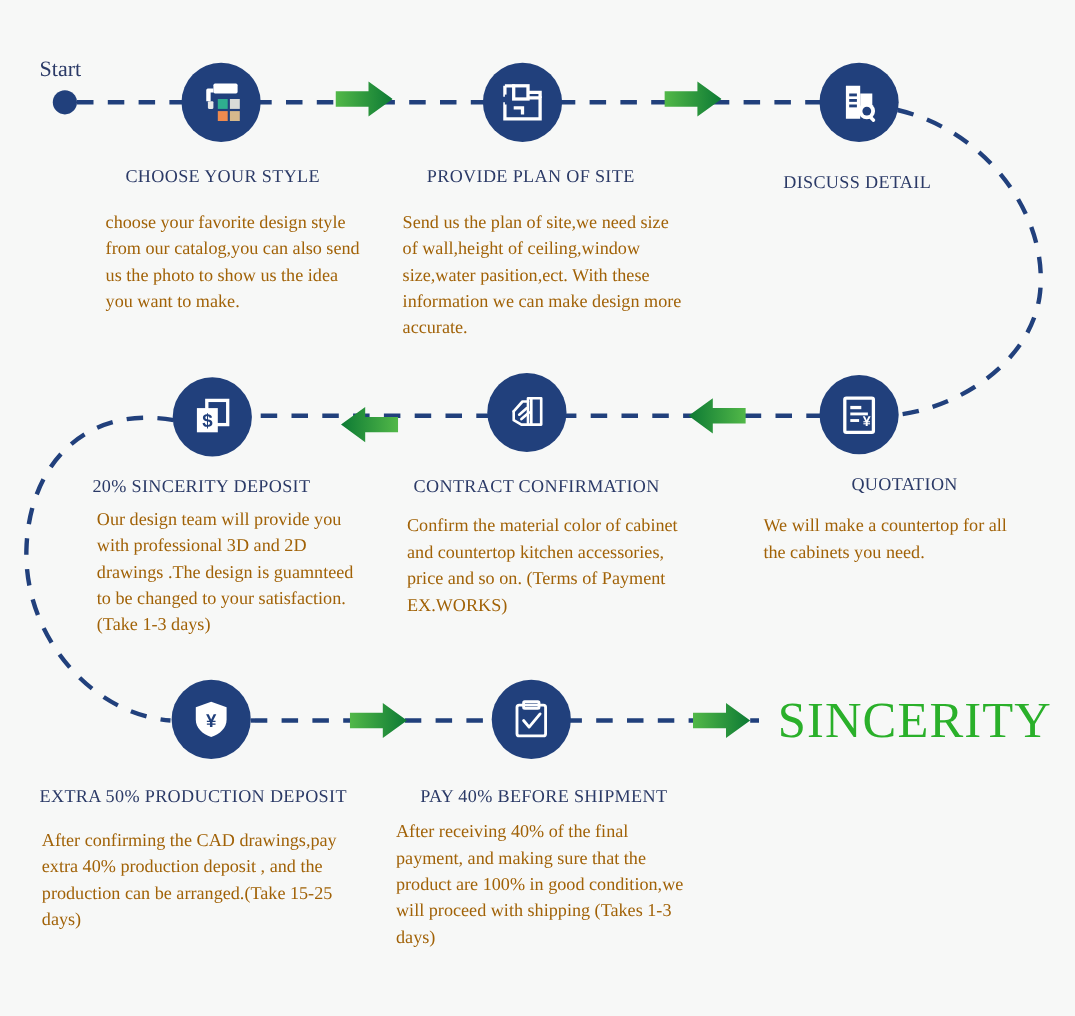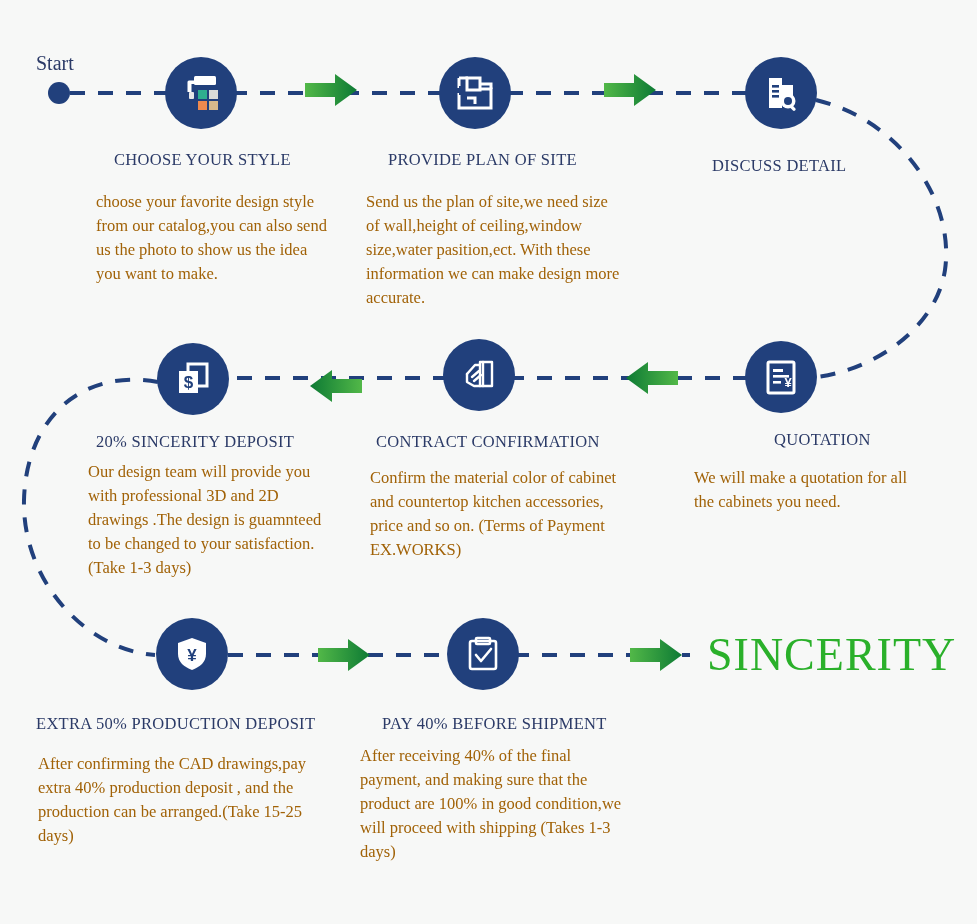--- a/index.html
+++ b/index.html
@@ -212,21 +212,21 @@
       <svg width="38" height="38" viewBox="0 0 38 38" xmlns="http://www.w3.org/2000/svg">
         <rect x="6" y="4" width="26" height="31" rx="1.5" fill="none" stroke="#ffffff" stroke-width="3"></rect>
         <rect x="11" y="11" width="10" height="3" fill="#ffffff"></rect>
         <rect x="11" y="17" width="16" height="2.6" fill="#ffffff"></rect>
         <rect x="11" y="23" width="8" height="2.6" fill="#ffffff"></rect>
         <text x="26" y="29" font-family="Liberation Sans, sans-serif" font-size="13" font-weight="bold" fill="#ffffff" text-anchor="middle">¥</text>
       </svg>
     </span>
   </div>
   <div class="node-title" style="left:739px; top:430px;margin-left:35px;">QUOTATION</div>
-  <div class="node-body" style="left:694px; top:466px; width:230px;">We will make a quotation for all the cabinets you need.</div>
+  <div class="node-body" style="left:694px; top:466px; width:230px;">We will make a countertop for all the cabinets you need.</div>
 
   <div class="node-circle" style="left:443px; top:339px;">
     <span>
       <svg width="40" height="40" viewBox="0 0 40 40" xmlns="http://www.w3.org/2000/svg">
         <g fill="none" stroke="#ffffff" stroke-width="2.4" stroke-linejoin="round" stroke-linecap="round">
           <path d="M21 7 L33 7 L33 31 L21 31 Z"></path>
           <path d="M24 7 L24 31"></path>
           <path d="M8 19 L16 10 L21 10"></path>
           <path d="M8 19 L8 27 L15 31 L21 31"></path>
           <path d="M13 22 L20 16"></path>
@@ -240,21 +240,21 @@
 
   <div class="node-circle" style="left:157px; top:343px;">
     <span>
       <svg width="38" height="38" viewBox="0 0 38 38" xmlns="http://www.w3.org/2000/svg">
         <rect x="14" y="4" width="19" height="22" fill="none" stroke="#ffffff" stroke-width="3"></rect>
         <rect x="5" y="11" width="19" height="22" fill="#ffffff"></rect>
         <text x="14.5" y="28" font-family="Liberation Sans, sans-serif" font-size="17" font-weight="bold" fill="#21407c" text-anchor="middle">$</text>
       </svg>
     </span>
   </div>
-  <div class="node-title" style="left:96px; top:432px;">20%  SINCERITY DEPOSIT</div>
+  <div class="node-title" style="left:84px; top:432px;">20%  SINCERITY DEPOSIT</div>
   <div class="node-body" style="left:88px; top:460px; width:240px;">Our design team will provide you with professional 3D and 2D drawings .The design is guamnteed to be changed to your satisfaction. (Take 1-3 days)</div>
 
   <div class="arrow" style="left:626px; top:360px;">
     <svg width="52" height="36" viewBox="0 0 52 36" xmlns="http://www.w3.org/2000/svg">
       <defs>
         <linearGradient id="gLeft1" x1="1" y1="0" x2="0" y2="0">
           <stop offset="0%" stop-color="#52b848"></stop>
           <stop offset="100%" stop-color="#0d7a34"></stop>
         </linearGradient>
       </defs>

